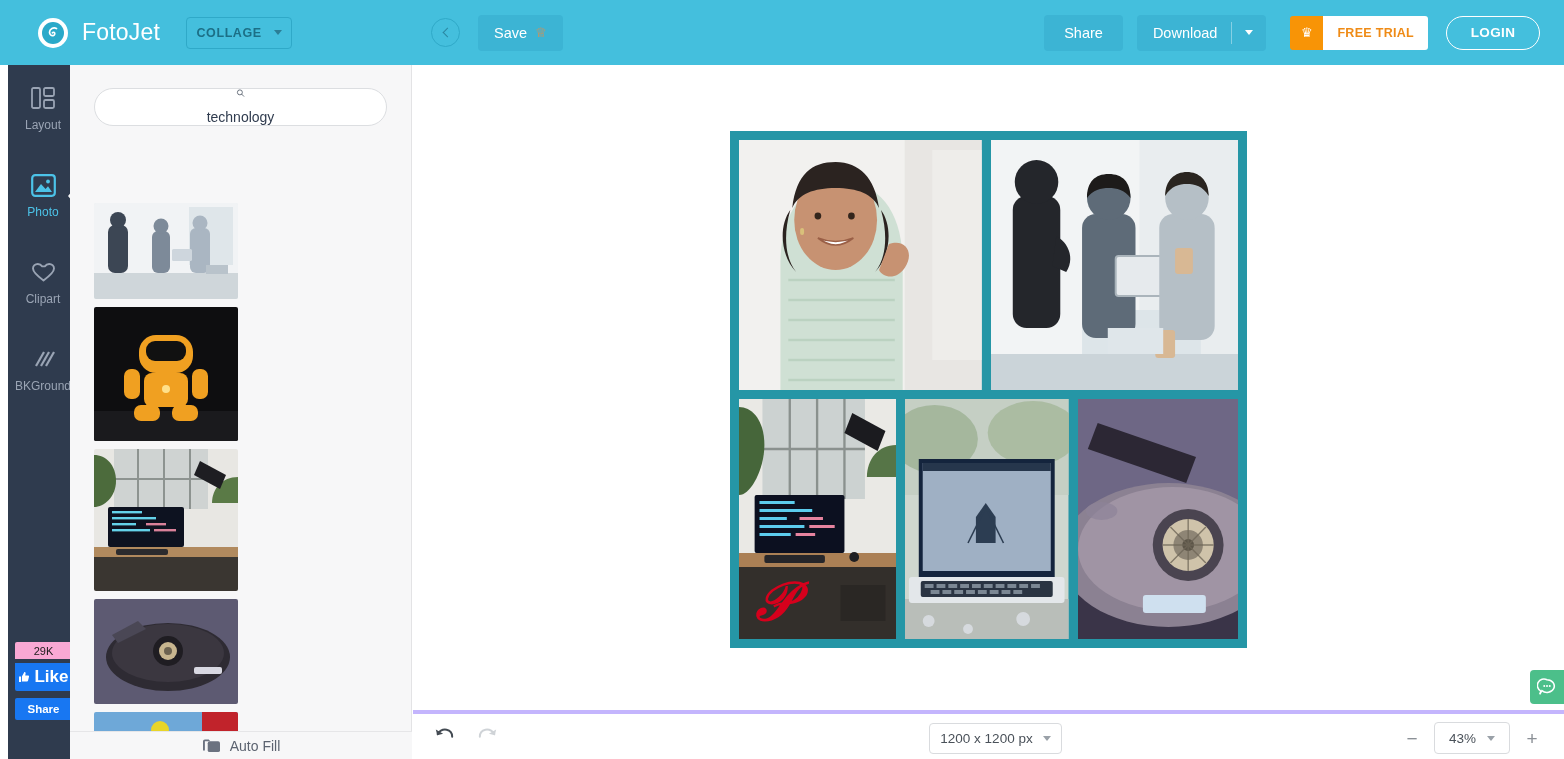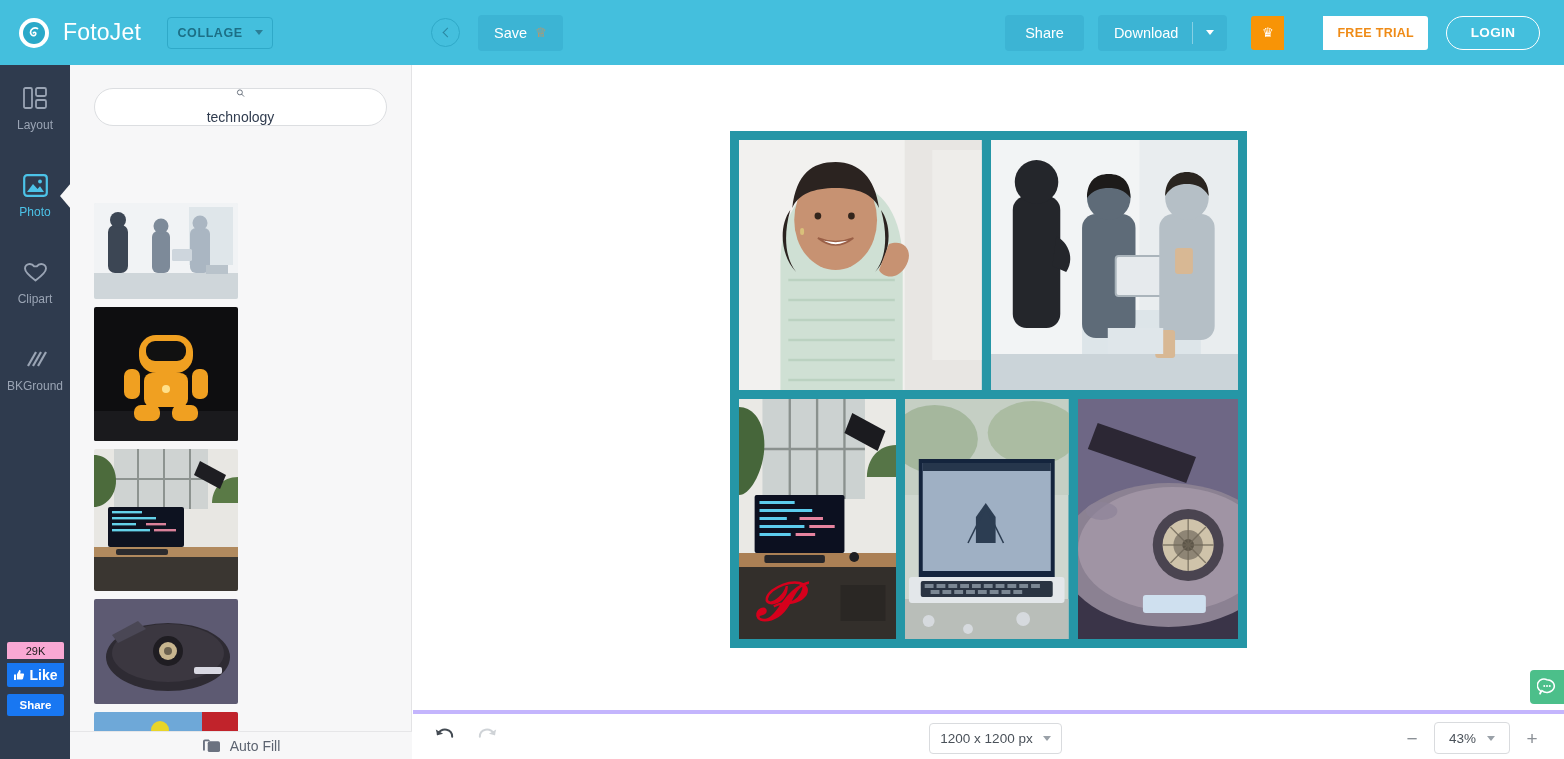--- a/index.html
+++ b/index.html
@@ -10,21 +10,21 @@
   }
   .app { position: relative; width: 1564px; height: 759px; }
 
   
   .topbar {
     position: absolute; top: 0; left: 0; width: 1564px; height: 65px;
     background: #44bfdd; display: flex; align-items: center;
   }
   .brand-zone {
     width: 412px; height: 65px; display: flex; align-items: center;
-    padding-left: 19px; gap: 14px; flex: none;
+    padding-left: 38px; gap: 14px; flex: none;
   }
   .logo-mark {
     width: 30px; height: 30px; border-radius: 50%; background: #ffffff;
     display: flex; align-items: center; justify-content: center; flex: none;
   }
   .logo-mark svg { display: block; }
   .brand-name { color: #ffffff; font-size: 23px; letter-spacing: .2px; font-weight: 400; }
   .collage-select {
     margin-left: 12px; width: 106px; height: 32px; border: 1px solid #2fa9c8;
     border-radius: 4px; display: flex; align-items: center; justify-content: center;
@@ -65,32 +65,32 @@
   .trial {
     height: 34px; display: flex; align-items: stretch; border-radius: 3px;
     overflow: hidden; margin-left: 24px; flex: none;
   }
   .trial-crown {
     background: #f89406; width: 33px; display: flex; align-items: center;
     justify-content: center; color: #ffffff; font-size: 13px;
   }
   .trial-label {
     background: #ffffff; color: #ef8b16; font-size: 12.5px; font-weight: bold;
-    display: flex; align-items: center; padding: 17px 14px; letter-spacing: .3px; margin-left: 39px;
+    display: flex; align-items: center; padding: 17px 14px; letter-spacing: .3px;
   }
   .btn-login {
     margin-left: 18px; margin-right: 24px; height: 34px; min-width: 94px;
     border: 1.5px solid #ffffff; border-radius: 17px; color: #ffffff;
     font-size: 13.5px; font-weight: bold; letter-spacing: .4px;
     display: flex; align-items: center; justify-content: center; flex: none;
   }
 
   
   .rail {
-    position: absolute; top: 65px; left: 0; width: 70px; height: 694px;
+    position: absolute; top: 65px; left: 8px; width: 70px; height: 694px;
     background: #2f3b4e;
   }
   .rail-item {
     width: 70px; height: 87px; display: flex; flex-direction: column;
     align-items: center; justify-content: center; gap: 7px;
     color: #9aa4b4; font-size: 12px; position: relative;
   }
   .rail-item.active { color: #4cc3e8; }
   .rail-item .ricon { height: 26px; display: flex; align-items: center; }
   .rail-arrow {
@@ -100,21 +100,21 @@
   }
   .fb-widget {
     position: absolute; left: 7px; top: 577px; width: 57px;
     display: flex; flex-direction: column; gap: 4px; align-items: stretch;
   }
   .fb-count {
     background: #f9a8d4; color: #1b1b1b; font-size: 11px; text-align: center;
     padding: 3px 8px 2px; border-radius: 2px 2px 0 0;
   }
   .fb-like {
-    background: #1877f2; color: #ffffff; font-size: 14px; font-weight: bold;
+    background: #1877f2; color: #ffffff; font-size: 17px; font-weight: bold;
     display: flex; align-items: center; justify-content: center; gap: 4px;
     padding: 4px 0; border-radius: 0 0 2px 2px;
   }
   .fb-share {
     background: #1877f2; color: #ffffff; font-size: 11.5px; font-weight: bold;
     text-align: center; padding: 5px 0; border-radius: 2px; margin-top: 3px;
   }
 
   
   .panel {

